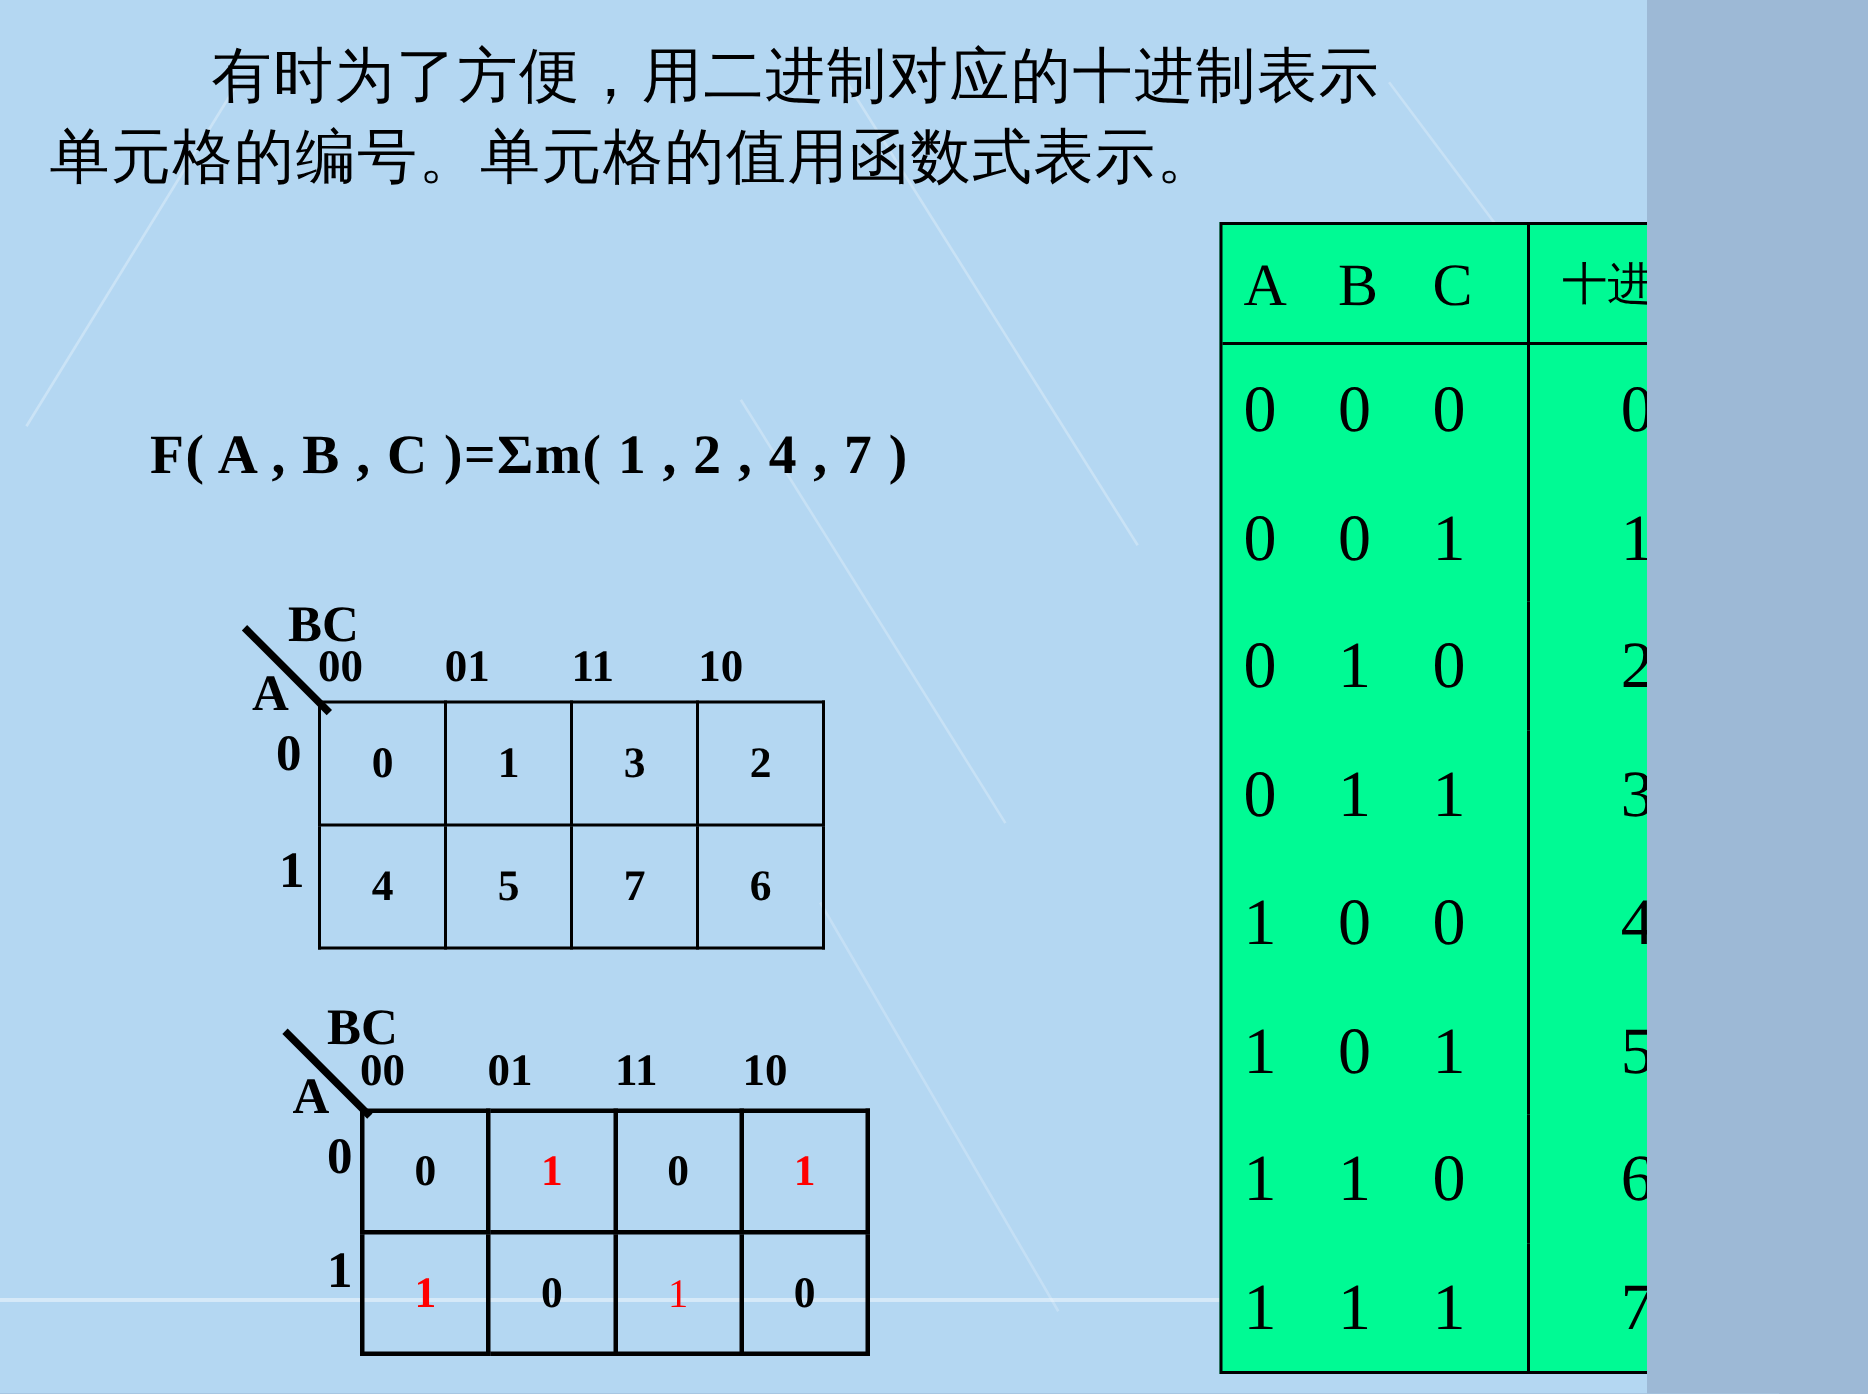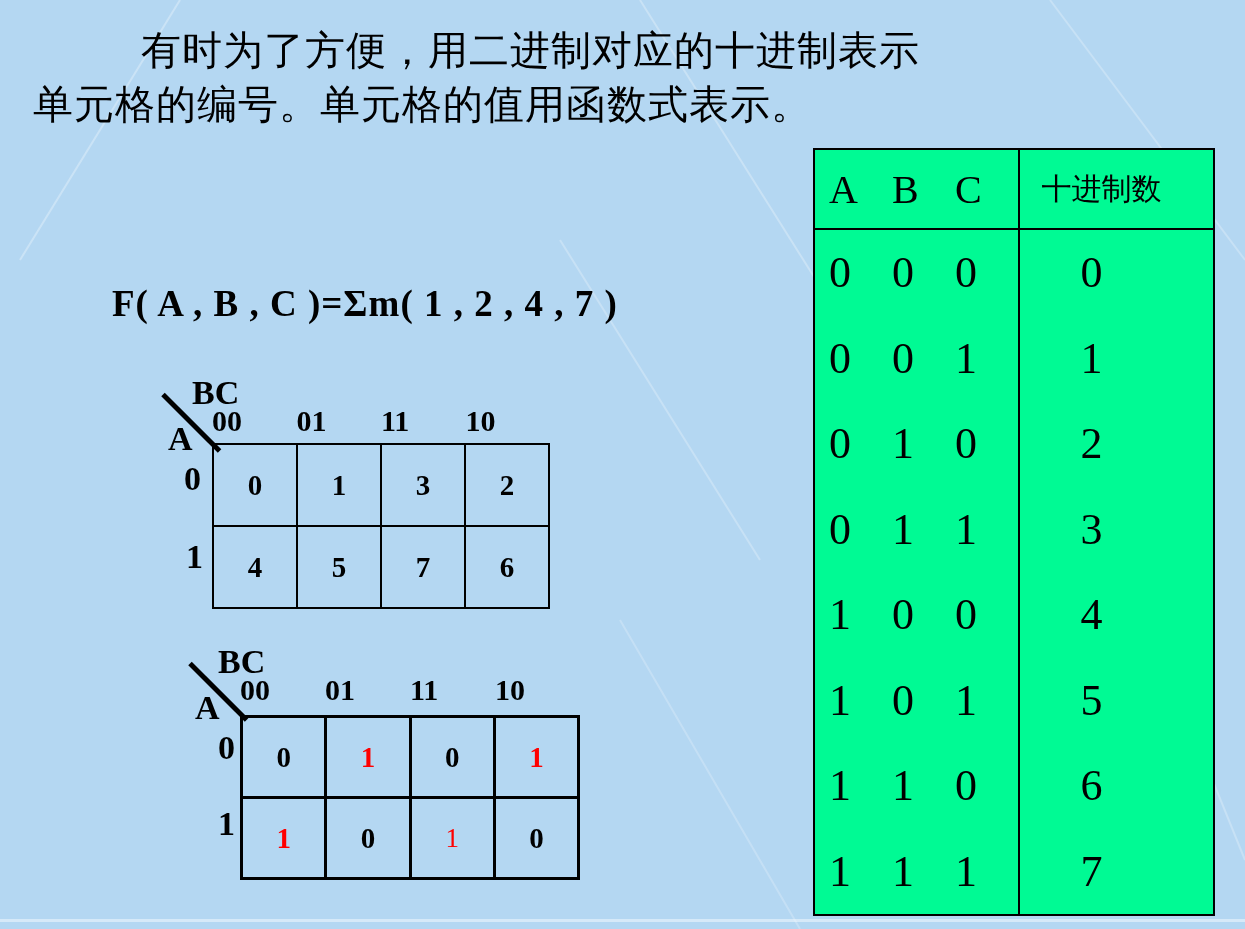--- a/index.html
+++ b/index.html
@@ -1,39 +1,39 @@
 <!DOCTYPE html>
 <html><head>
 <meta charset="utf-8">
 <style>
   html,body { margin:0; padding:0; background:#9db9d6; }
   .slide {
-    position:relative; width:1245px; height:929px;
+    position:relative; width:1098px; height:929px;
     background:#b4d7f2; overflow:hidden;
     font-family:"Liberation Serif","DejaVu Serif",serif;
     color:#000;
   }
   .decor { position:absolute; left:0; top:0; width:100%; height:100%; pointer-events:none; }
 
   
   .title {
     position:absolute; left:33px; top:24px; width:900px;
     font-size:40px; line-height:1.35; text-indent:108px;
     letter-spacing:1px;
   }
 
   
   .formula {
-    position:absolute; left:112px; top:282px;
+    position:absolute; left:100px; top:282px;
     font-size:37px; font-weight:bold; letter-spacing:1px;
     white-space:nowrap;
   }
 
   
-  .kmap { position:absolute; }
+  .kmap { position:absolute;margin-top:24px; }
   .kmap .diag { position:absolute; width:80px; height:5px; background:#000;
                 transform:rotate(45deg); transform-origin:0 50%; }
   .kmap .lbl-top { position:absolute; font-size:34px; font-weight:bold; }
   .kmap .lbl-side { position:absolute; font-size:34px; font-weight:bold; }
   .kmap .col-headers { position:absolute; display:flex; font-size:30px; font-weight:bold; }
   .kmap .col-headers span { flex:1; text-align:left; }
   .kmap .row-label { position:absolute; font-size:34px; font-weight:bold; }
   .kmap table { position:absolute; border-collapse:collapse; table-layout:fixed; }
   .kmap td {
     border:2px solid #000; text-align:center; vertical-align:middle;

